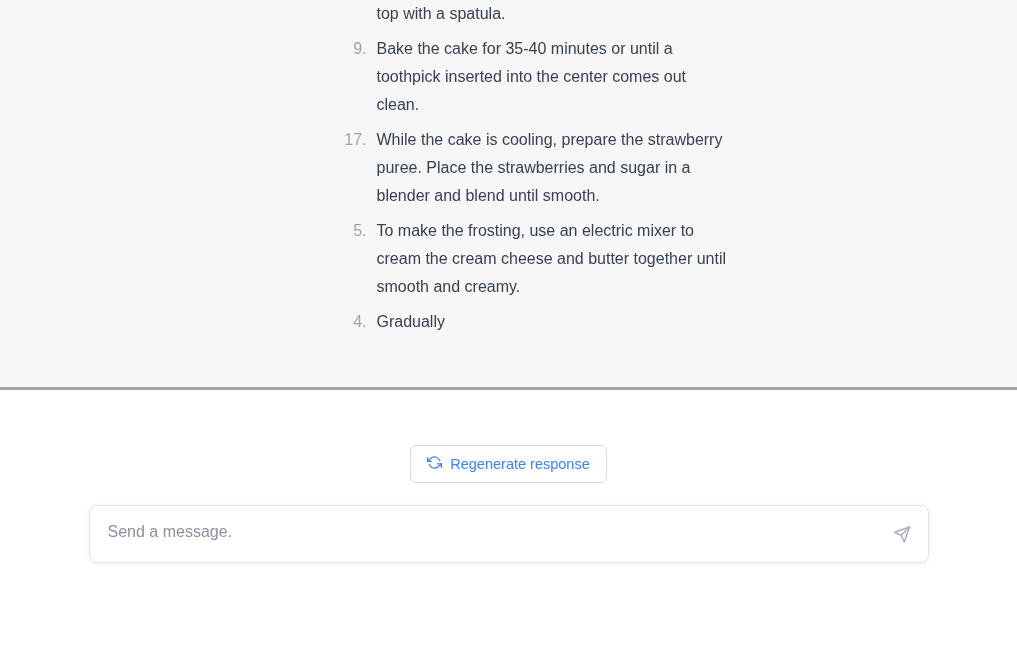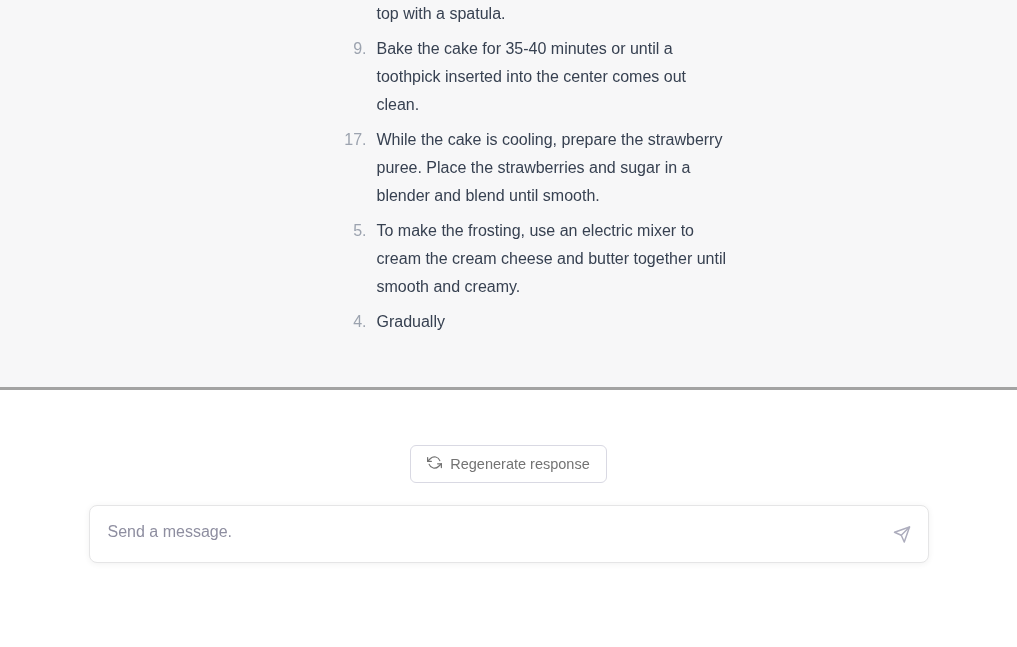--- a/index.html
+++ b/index.html
@@ -56,21 +56,21 @@
     display: flex;
     justify-content: center;
     margin-bottom: 22px;
   }
   .regen-btn {
     display: inline-flex;
     align-items: center;
     gap: 8px;
     border: 1px solid #d9d9e3;
     background: #ffffff;
-    color: #737373;
+    color: #3b82f6;
     font-size: 14.5px;
     padding: 9px 16px;
     border-radius: 6px;
     cursor: pointer;
     font-family: inherit;
   }
   .regen-btn svg { width: 15px; height: 15px; }
   .input-row {
     width: 840px;
     margin: 0 auto;

